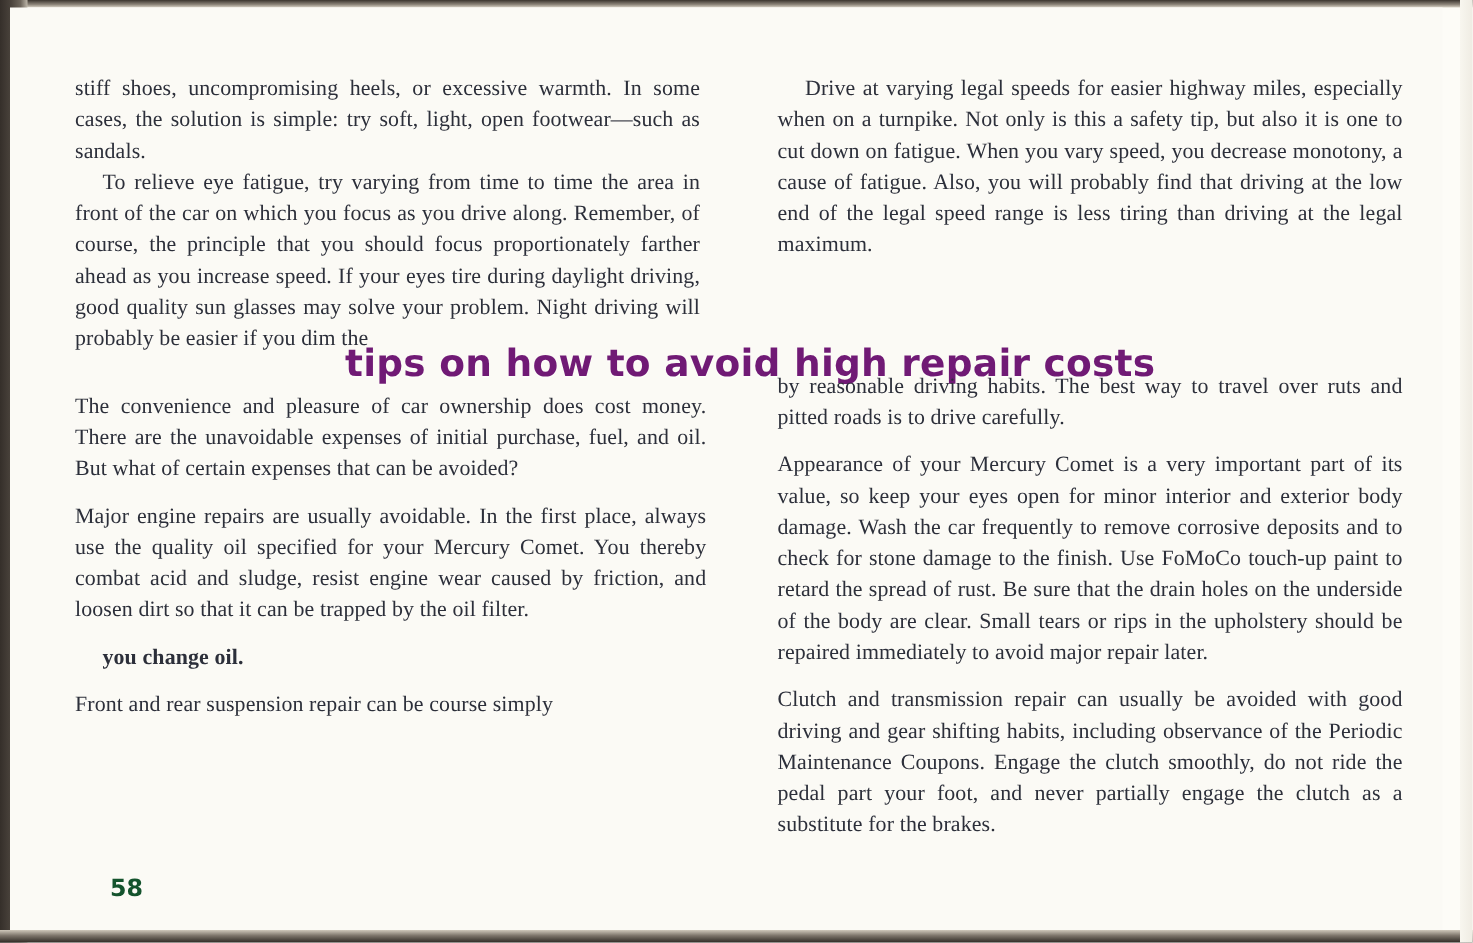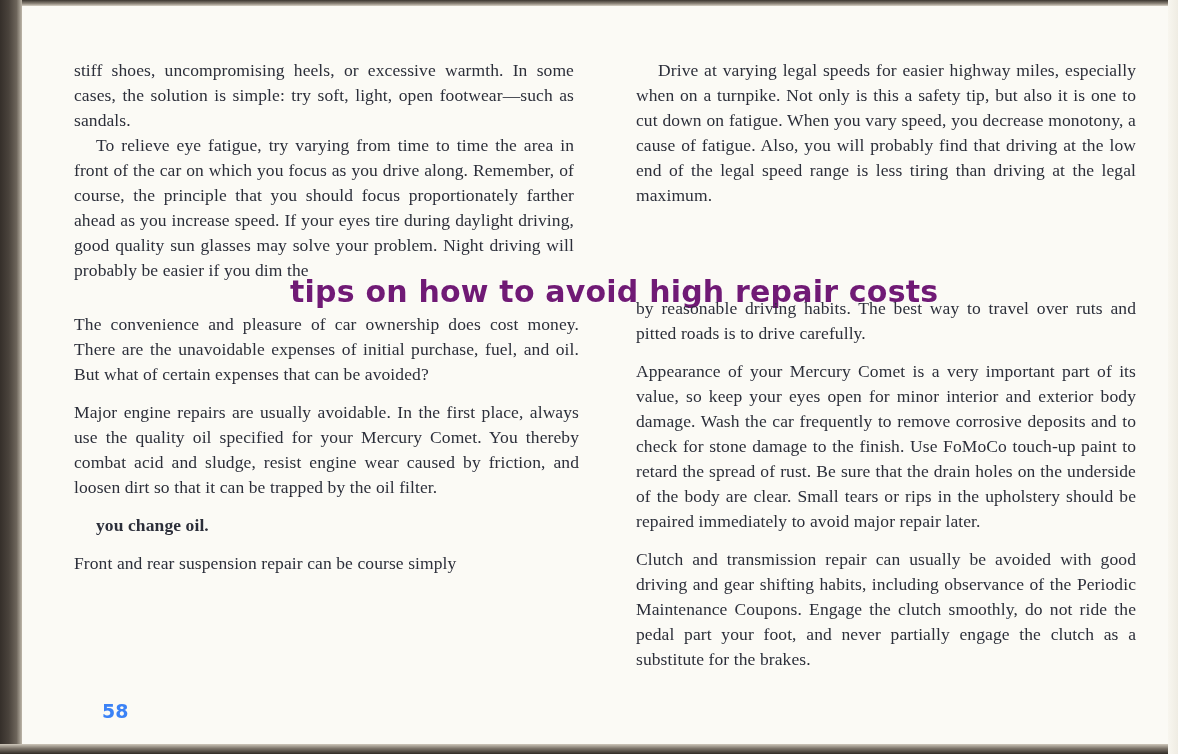--- a/index.html
+++ b/index.html
@@ -40,21 +40,21 @@
     background: linear-gradient(to top, #2f2a25 0%, #7c746a 55%, #cfc8bb 100%);
   }
   .edge-right {
     position: absolute;
     right: 0; top: 0;
     width: 10px; height: 754px;
     background: linear-gradient(to left, #efece3 0%, #f8f6ef 100%);
   }
   .paper {
     position: absolute;
-    left: 22px;
+    left: 8px;
     top: 6px;
     width: 1146px;
     height: 738px;
     background: #fbfaf5;
   }
   .columns {
     position: absolute;
     left: 52px;
     top: 52px;
     width: 1062px;
@@ -112,21 +112,21 @@
     display: block;
     text-indent: 22px;
   }
   .folio {
     position: absolute;
     left: 80px;
     top: 694px;
     font-family: "DejaVu Sans", sans-serif;
     font-weight: bold;
     font-size: 19px;
-    color: #3b82f6;
+    color: #14532d;
   }
 </style>
 </head>
 <body>
 
 <div class="page">
   <div class="edge-top"></div>
   <div class="edge-left"></div>
   <div class="edge-bottom"></div>
   <div class="edge-right"></div>

